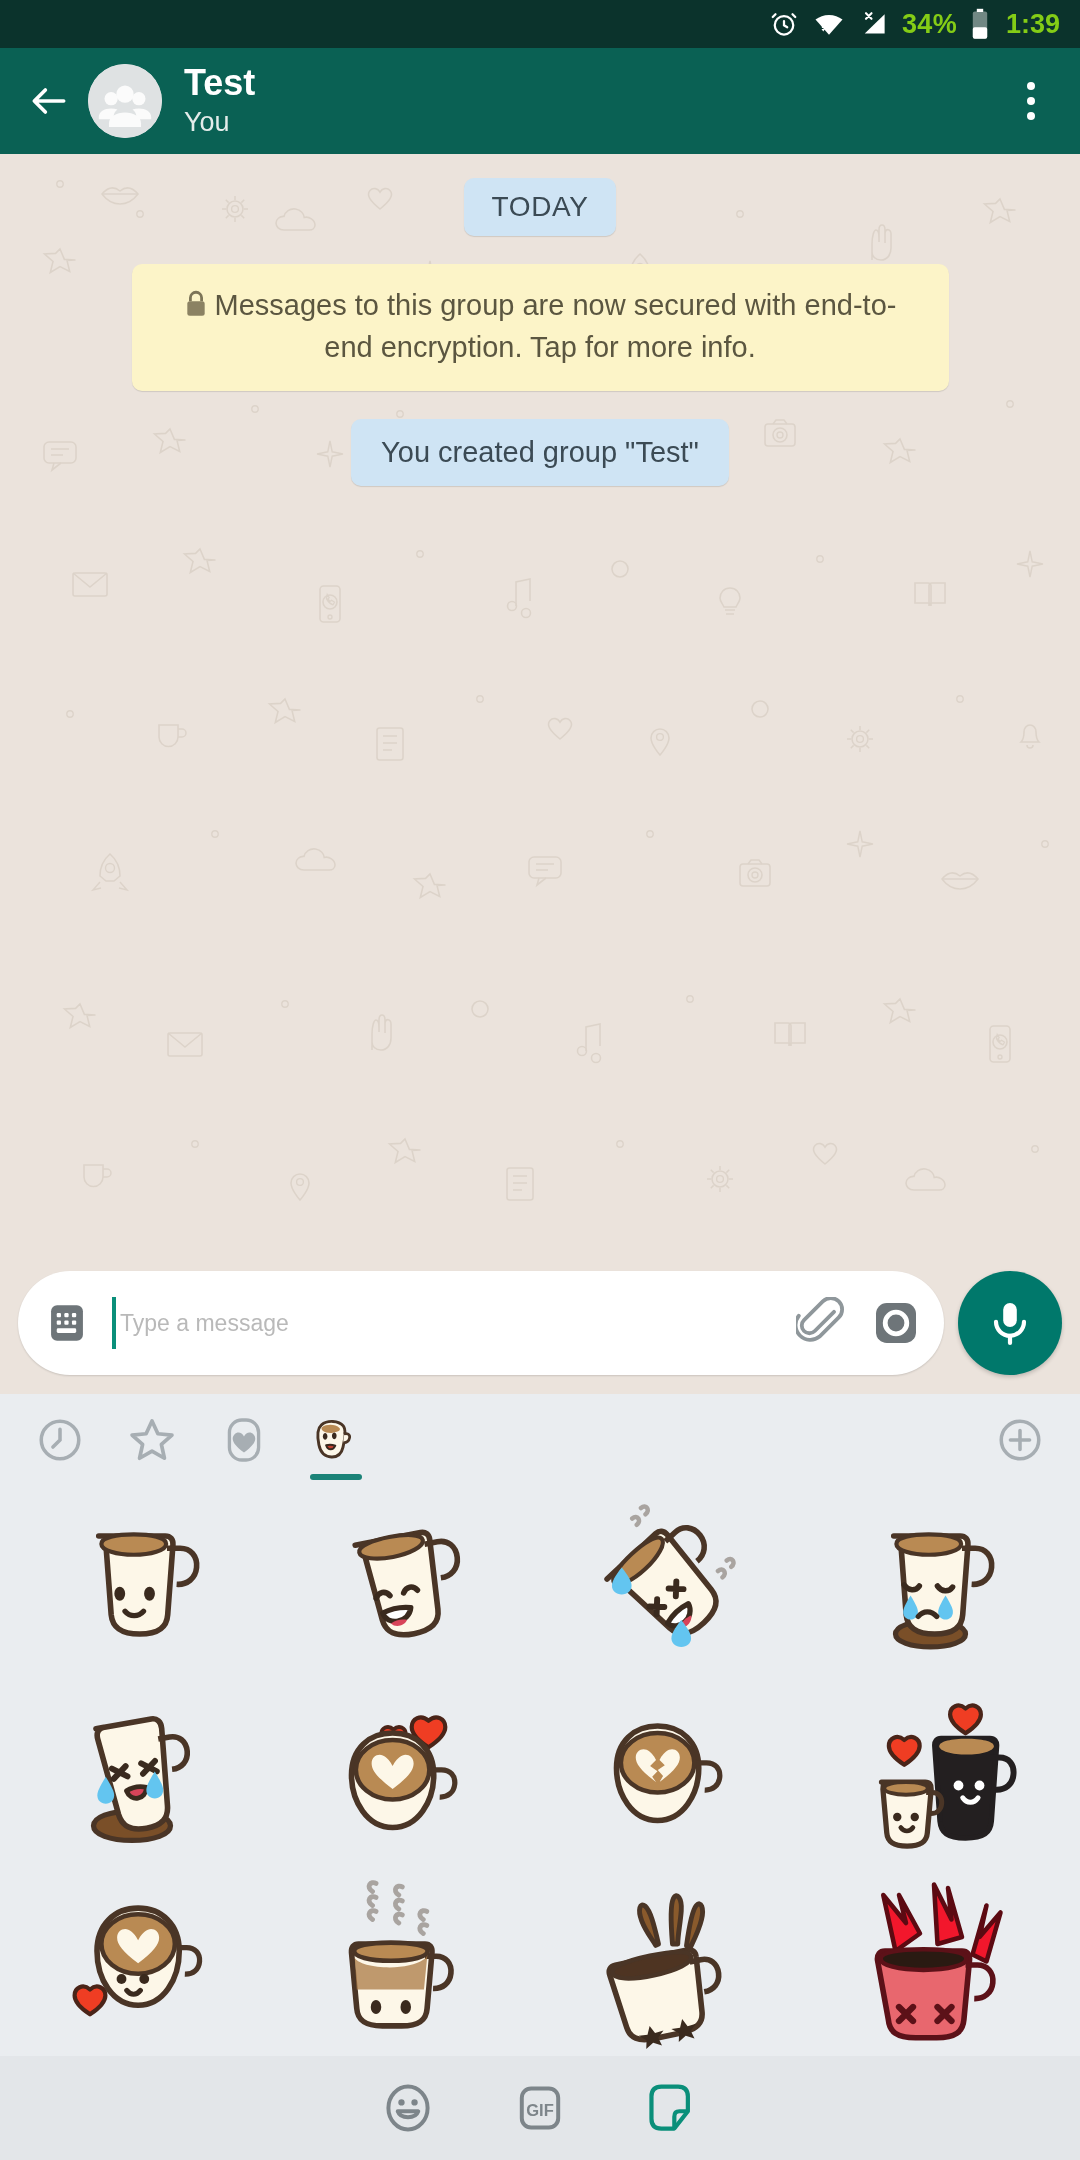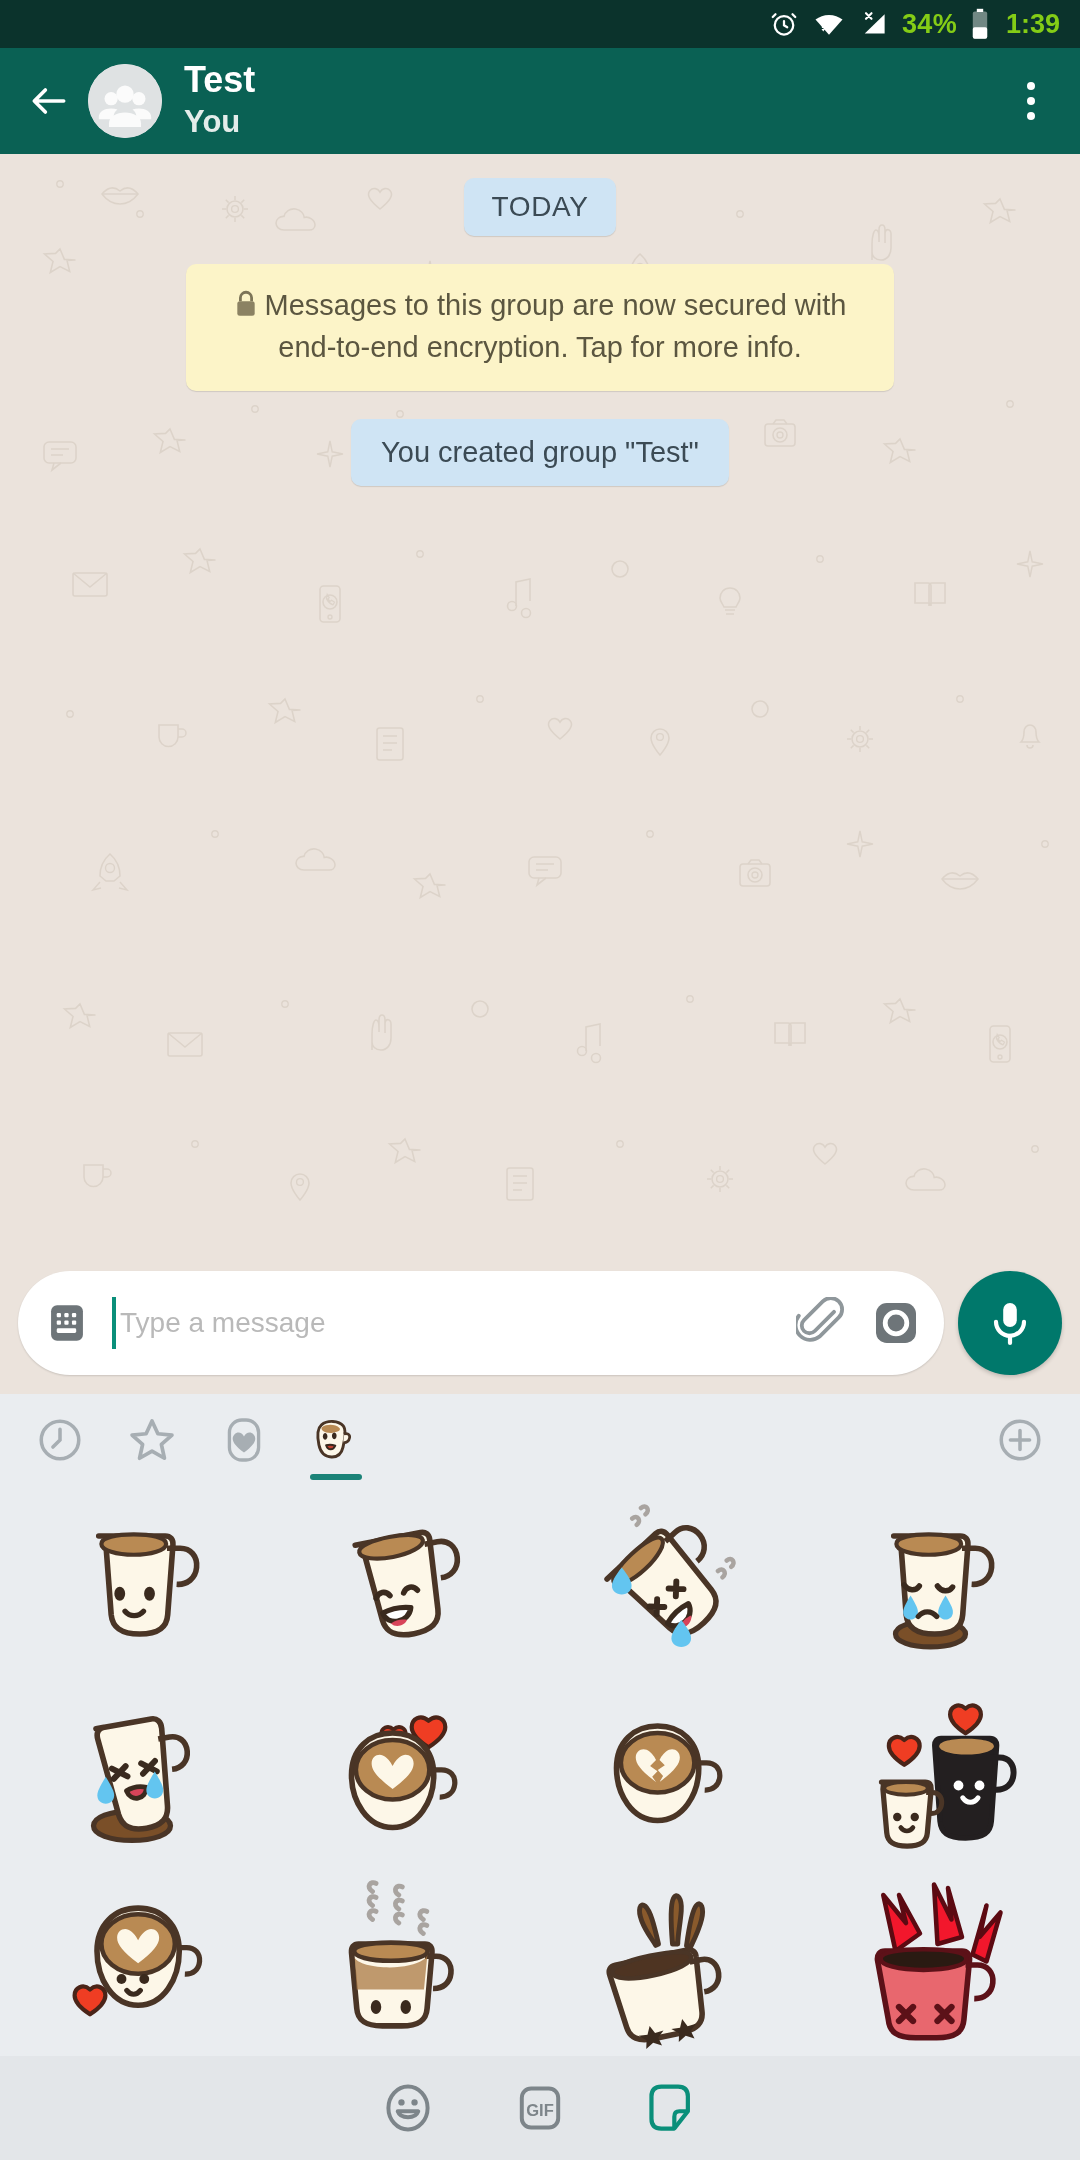--- a/index.html
+++ b/index.html
@@ -27,40 +27,40 @@
     display:flex; align-items:center; padding:0 22px;
   }
   .back-btn { width:54px; height:54px; display:flex; align-items:center; justify-content:center; flex:0 0 auto; }
   .avatar {
     width:74px; height:74px; border-radius:50%; background:#dfe2e3;
     margin-left:12px; flex:0 0 auto;
     display:flex; align-items:center; justify-content:center; overflow:hidden;
   }
   .title-wrap { margin-left:22px; display:flex; flex-direction:column; justify-content:space-between; flex:1 1 auto; min-width:0; }
   .chat-title { color:#fff; font-size:36px; font-weight:700; line-height:1.08; white-space:nowrap; }
-  .chat-sub { color:#e3ecea; font-size:31px; font-weight:700; line-height:1.2; margin-top:3px; }
+  .chat-sub { color:#e3ecea; font-size:27px; font-weight:400; line-height:1.2; margin-top:3px; }
   .menu-btn { width:54px; height:62px; display:flex; flex-direction:column; align-items:center; justify-content:center; gap:7px; flex:0 0 auto; }
   .dot { width:8px; height:8px; border-radius:50%; background:#fff; }
 
   
   .chat {
     position:relative; flex:1 1 auto; min-height:0;
     background:#ebe3dc; overflow:hidden;
     display:flex; flex-direction:column; align-items:center;
   }
   .doodles { position:absolute; inset:0; opacity:.5; pointer-events:none; }
   .chat-inner { position:relative; z-index:2; width:100%; display:flex; flex-direction:column; align-items:center; }
 
   .date-chip {
     margin-top:24px; background:#cfe4f4; color:#3b4a54;
     padding:13px 28px; border-radius:10px; font-size:28px; letter-spacing:.6px;
     box-shadow:0 1px 1px rgba(0,0,0,.12);
   }
   .enc-bubble {
-    margin-top:28px; width:708px; background:#fcf4c8; color:#5b5640;
+    margin-top:28px; width:817px; background:#fcf4c8; color:#5b5640;
     border-radius:10px; padding:22px 28px 24px; font-size:29px; line-height:1.34;
     text-align:center; box-shadow:0 1px 1px rgba(0,0,0,.12);
   }
   .lock-glyph { display:inline-block; vertical-align:-3px; margin-right:7px; }
   .sys-bubble {
     margin-top:28px; background:#cfe4f4; color:#3b4a54;
     padding:17px 30px; border-radius:10px; font-size:29px;
     box-shadow:0 1px 1px rgba(0,0,0,.12);
   }
 
@@ -69,21 +69,21 @@
     position:absolute; left:0; right:0; bottom:0; height:130px; z-index:5;
     display:flex; align-items:center; padding:0 18px 12px 18px; gap:14px;
   }
   .input-pill {
     flex:1 1 auto; height:104px; background:#fff; border-radius:52px;
     display:flex; align-items:center; padding:0 22px 0 26px; gap:0;
     box-shadow:0 1px 2px rgba(0,0,0,.14);
   }
   .kbd-icon { flex:0 0 auto; display:flex; align-items:center; }
   .caret { width:4px; height:52px; background:#0a8f7a; margin:0 0 0 22px; flex:0 0 auto; }
-  .placeholder { flex:1 1 auto; color:#b9b9b9; font-size:28px; margin-left:4px; white-space:nowrap; overflow:hidden; }
+  .placeholder { flex:1 1 auto; color:#b9b9b9; font-size:23px; margin-left:4px; white-space:nowrap; overflow:hidden; }
   .pill-icon { flex:0 0 auto; display:flex; align-items:center; justify-content:center; }
   .attach { margin-right:22px; }
   .mic-fab {
     width:104px; height:104px; border-radius:50%; background:#00786b;
     display:flex; align-items:center; justify-content:center; flex:0 0 auto;
     box-shadow:0 2px 4px rgba(0,0,0,.2);
   }
 
   
   .sticker-panel { flex:0 0 auto; background:#eaedf0; display:flex; flex-direction:column; }

